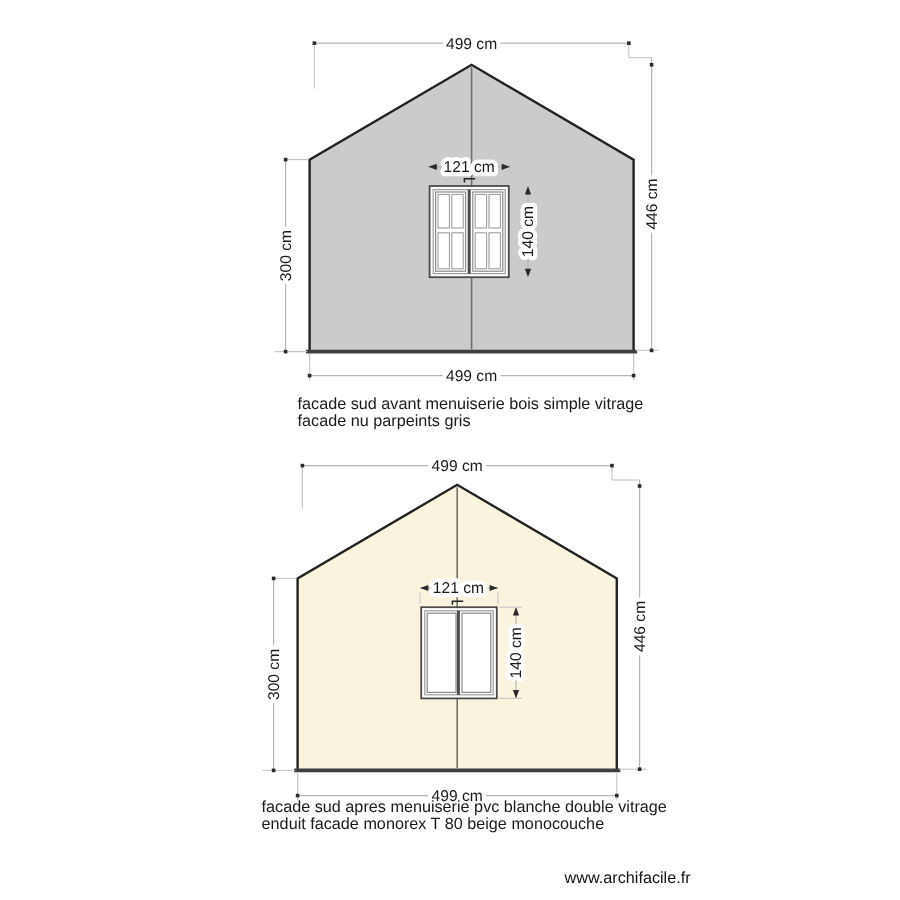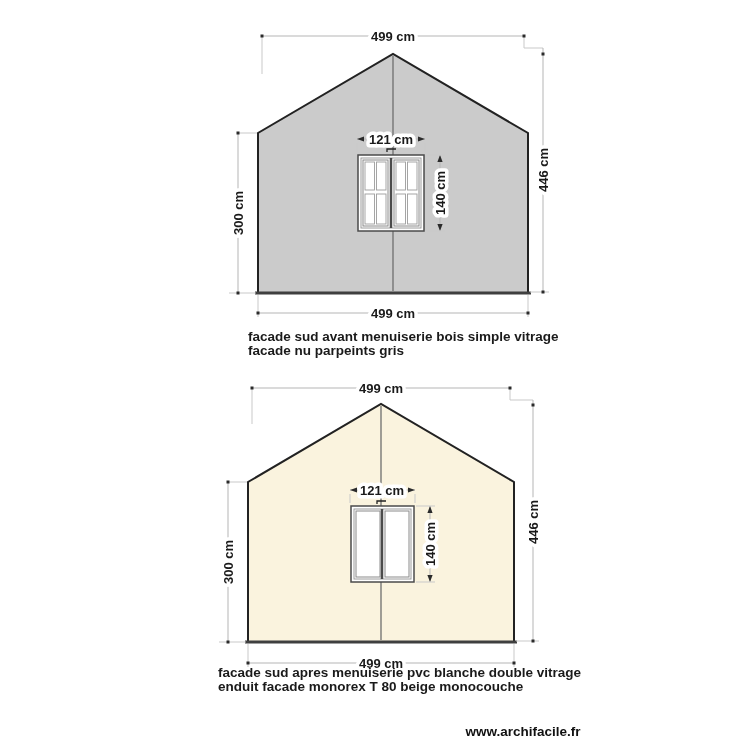--- a/index.html
+++ b/index.html
@@ -1,18 +1,18 @@
 <!DOCTYPE html>
 <html><head>
 <meta charset="utf-8">
 <style>
   html,body{margin:0;padding:0;background:#ffffff;}
   .canvas{
     position:relative;width:750px;height:750px;background:#ffffff;
-    font-family:"Liberation Sans", sans-serif;overflow:hidden;font-weight:bold;
+    font-family:"Liberation Sans", sans-serif;overflow:hidden;
   }
   svg{display:block;}
   .dim-label{
     font-family:"Liberation Sans", sans-serif;
     font-size:13px;fill:#1a1a1a;
     paint-order:stroke;stroke:#ffffff;stroke-width:7px;stroke-linejoin:round;
   }
   .caption{
     font-family:"Liberation Sans", sans-serif;
     font-size:13.5px;fill:#1a1a1a;

